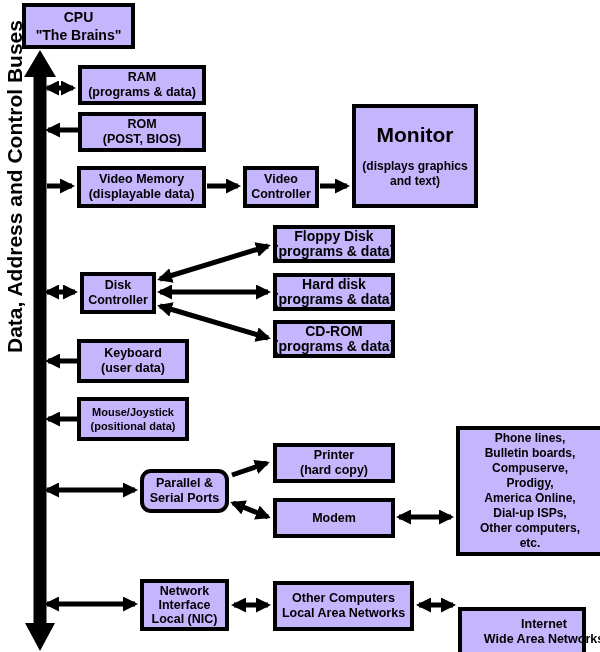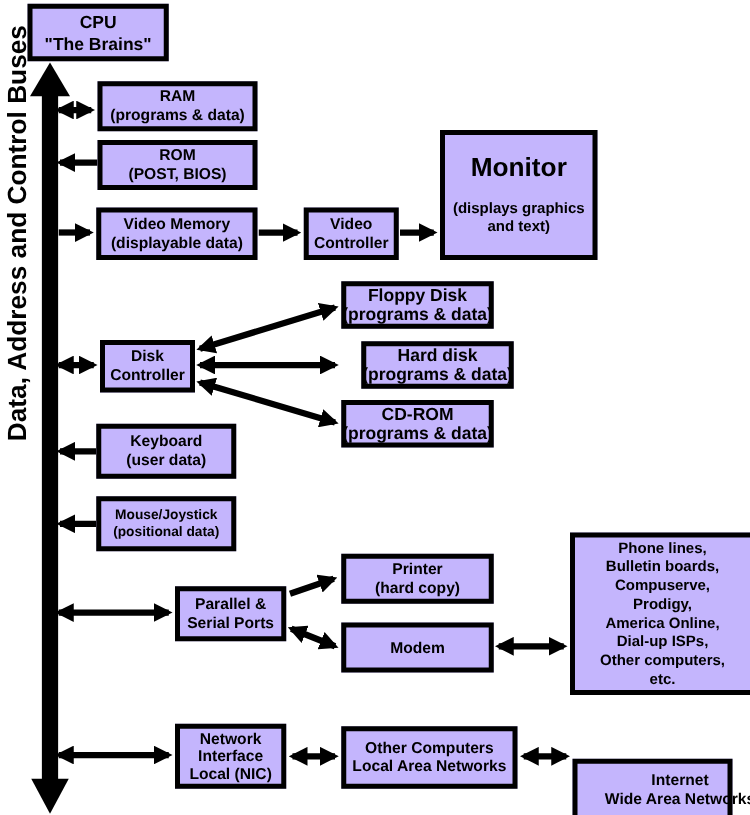--- a/index.html
+++ b/index.html
@@ -124,41 +124,41 @@
   <div class="node" id="node-disk-controller" style="left:80px; top:272px; width:76px; height:42px;">
     <div class="ln">Disk</div>
     <div class="ln">Controller</div>
   </div>
 
   <div class="node" id="node-floppy-disk" style="left:273px; top:225px; width:122px; height:38px;">
     <div class="ln">Floppy Disk</div>
     <div class="ln">(programs &amp; data)</div>
   </div>
 
-  <div class="node" id="node-hard-disk" style="left:273px; top:273px; width:122px; height:38px;margin-left:16px;">
+  <div class="node" id="node-hard-disk" style="left:273px; top:273px; width:122px; height:38px;">
     <div class="ln">Hard disk</div>
     <div class="ln">(programs &amp; data)</div>
   </div>
 
   <div class="node" id="node-cd-rom" style="left:273px; top:320px; width:122px; height:38px;">
     <div class="ln">CD-ROM</div>
     <div class="ln">(programs &amp; data)</div>
   </div>
 
   <div class="node" id="node-keyboard" style="left:77px; top:339px; width:112px; height:44px;">
     <div class="ln">Keyboard</div>
     <div class="ln">(user data)</div>
   </div>
 
   <div class="node" id="node-mouse-joystick" style="left:77px; top:397px; width:112px; height:44px;">
     <div class="ln">Mouse/Joystick</div>
     <div class="ln">(positional data)</div>
   </div>
 
-  <div class="node" id="node-ports" style="left:140px; top:469px; width:89px; height:44px;">
+  <div class="node" id="node-ports" style="left:140px; top:469px; width:89px; height:44px;border-radius:11px;">
     <div class="ln">Parallel &amp;</div>
     <div class="ln">Serial Ports</div>
   </div>
 
   <div class="node" id="node-printer" style="left:273px; top:443px; width:122px; height:40px;">
     <div class="ln">Printer</div>
     <div class="ln">(hard copy)</div>
   </div>
 
   <div class="node" id="node-modem" style="left:273px; top:498px; width:122px; height:40px;">

